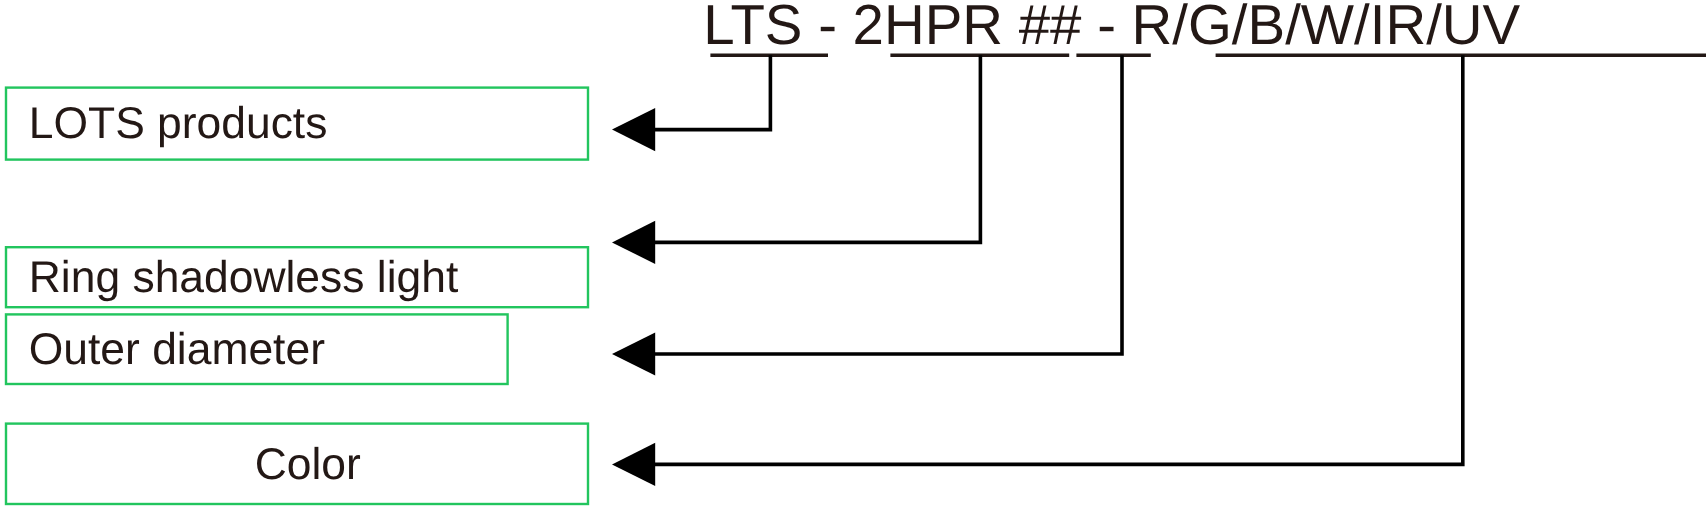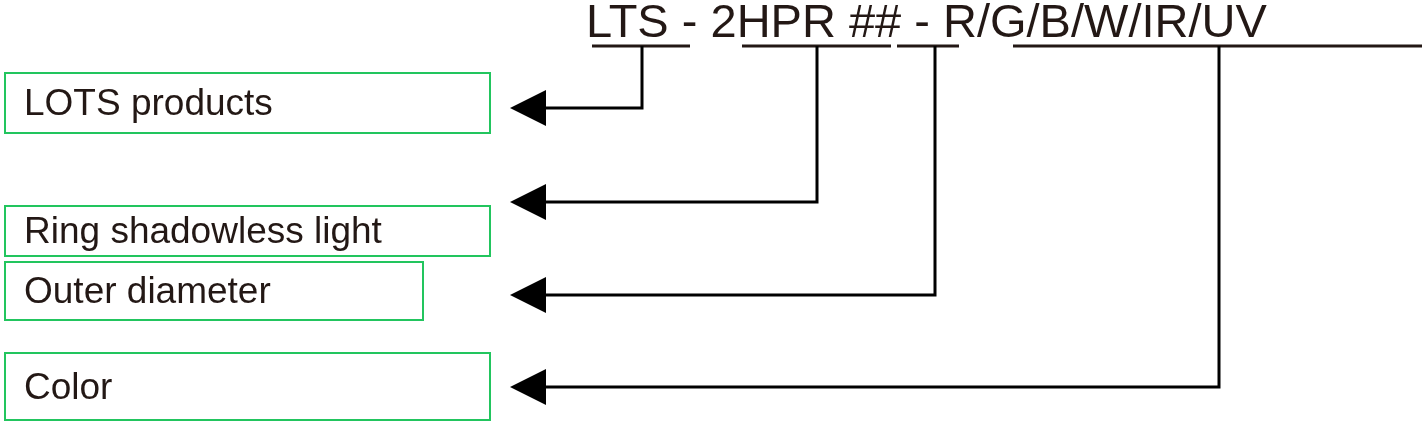--- a/index.html
+++ b/index.html
@@ -80,21 +80,21 @@
   </div>
 
   <div class="label-box" style="left:4px; top:173px; width:487px; height:52px;margin-top:32px;">
     <span class="label-text">Ring shadowless light</span>
   </div>
 
   <div class="label-box" style="left:4px; top:261px; width:420px; height:60px;">
     <span class="label-text">Outer diameter</span>
   </div>
 
-  <div class="label-box" style="left:4px; top:352px; width:487px; height:69px;">
+  <div class="label-box" style="left:4px; top:352px; width:487px; height:69px;justify-content:center;">
     <span class="label-text">Color</span>
   </div>
 
   <svg id="leaders" viewBox="0 0 1422 426" width="1422" height="426">
 
     <line x1="592" y1="46" x2="690" y2="46" stroke="#231815" stroke-width="3"></line>
     <line x1="742" y1="46" x2="891" y2="46" stroke="#231815" stroke-width="3"></line>
     <line x1="897" y1="46" x2="959" y2="46" stroke="#231815" stroke-width="3"></line>
     <line x1="1013" y1="46" x2="1422" y2="46" stroke="#231815" stroke-width="3"></line>
 

